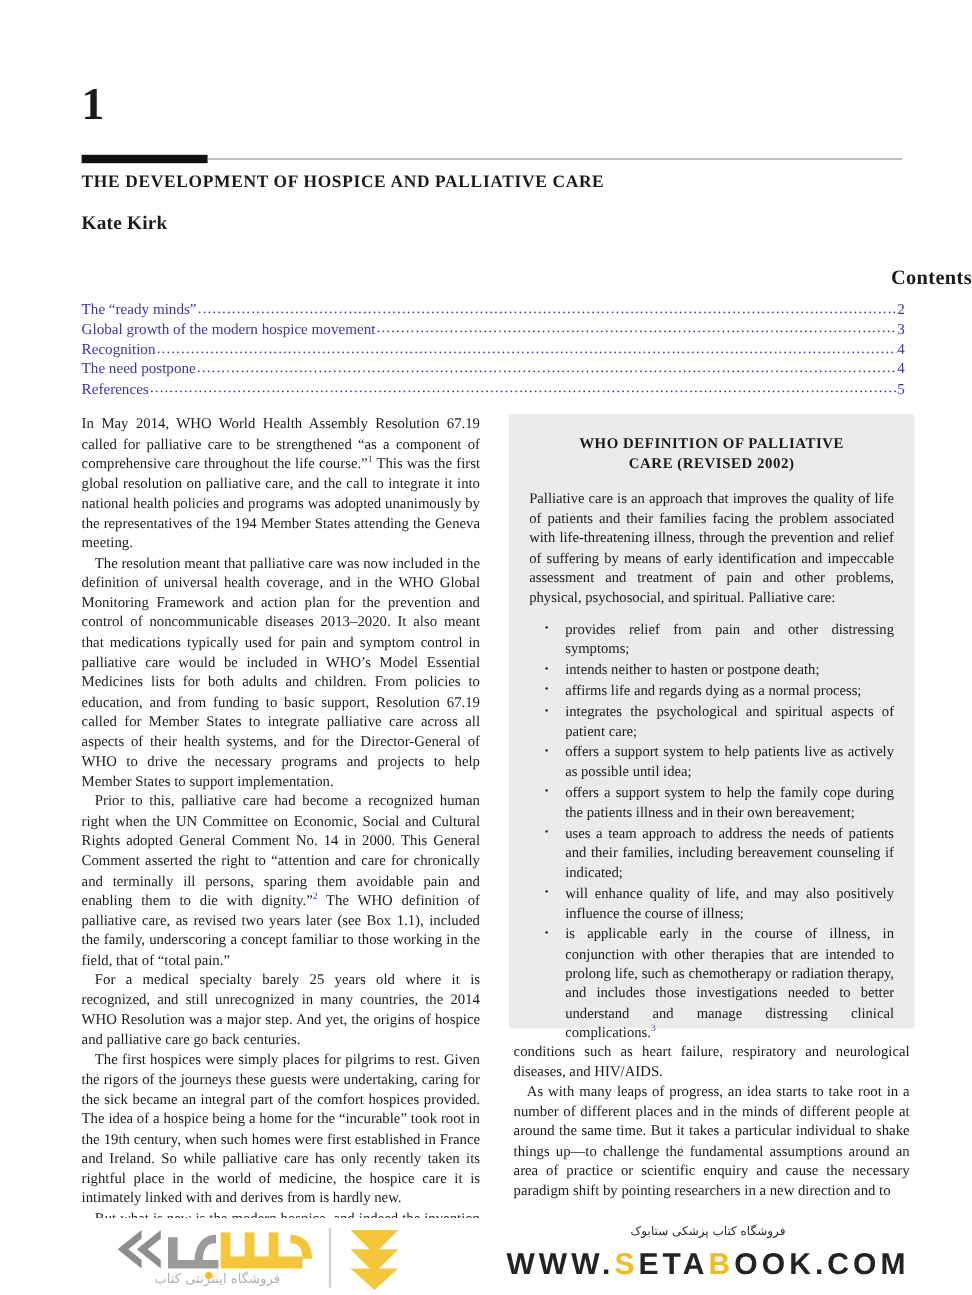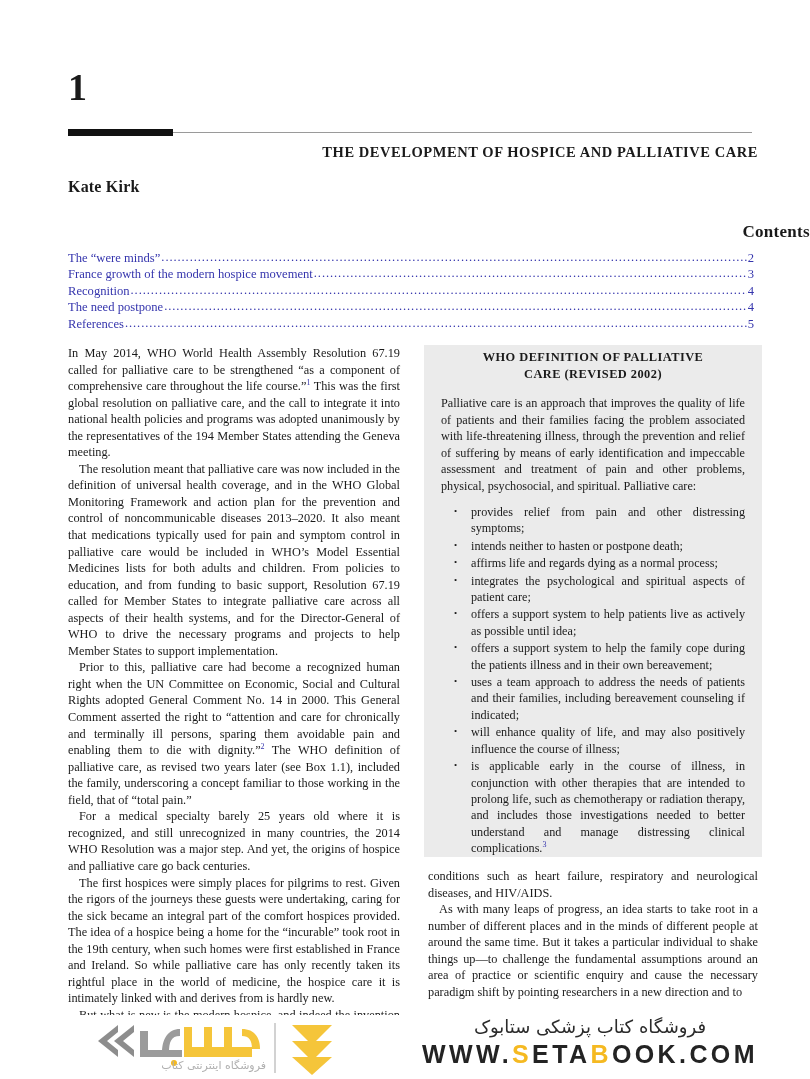--- a/index.html
+++ b/index.html
@@ -60,21 +60,20 @@
 
   .chapter-title {
     position: absolute;
     left: 68px;
     top: 143px;
     width: 690px;
     font-size: 14.5px;
     font-weight: bold;
     letter-spacing: 0.55px;
     line-height: 1.25;
-    text-align: right;
   }
 
   .author {
     position: absolute;
     left: 68px;
     top: 178px;
     font-size: 16px;
     font-weight: bold;
     letter-spacing: 0.2px;
   }
@@ -151,21 +150,21 @@
 
   
   .who-box {
     position: absolute;
     left: 424px;
     top: 345px;
     width: 338px;
     height: 512px;
     background: #ebebeb;
     box-sizing: border-box;
-    padding: 4px 17px 10px 17px;
+    padding: 16px 17px 10px 17px;
   }
   .who-title {
     text-align: center;
     font-size: 12.4px;
     font-weight: bold;
     letter-spacing: 0.45px;
     line-height: 17px;
     margin-bottom: 12px;
   }
   .who-intro {
@@ -212,21 +211,21 @@
     height: 58px;
   }
   .brand-block {
     position: absolute;
     right: 20px;
     top: 2px;
     width: 400px;
     text-align: center;
   }
   .brand-fa {
-    font-size: 18px;
+    font-size: 10px;
     color: #2b2b2b;
     direction: rtl;
     letter-spacing: 0;
     font-family: "DejaVu Sans", sans-serif;
     line-height: 20px;
   }
   .brand-url {
     margin-top: 3px;
     font-size: 25px;
     font-weight: bold;
@@ -248,26 +247,26 @@
     <div class="rule-thin"></div>
   </div>
 
   <div class="chapter-title">THE DEVELOPMENT OF HOSPICE AND PALLIATIVE CARE</div>
   <div class="author">Kate Kirk</div>
 
   <div class="contents-title">Contents</div>
 
   <div class="toc">
     <div class="toc-row">
-      <span class="toc-label">The “were minds”</span>
+      <span class="toc-label">The “ready minds”</span>
       <span class="toc-dots">................................................................................................................................................................................................</span>
       <span class="toc-page">2</span>
     </div>
     <div class="toc-row">
-      <span class="toc-label">France growth of the modern hospice movement</span>
+      <span class="toc-label">Global growth of the modern hospice movement</span>
       <span class="toc-dots">................................................................................................................................................................................................</span>
       <span class="toc-page">3</span>
     </div>
     <div class="toc-row">
       <span class="toc-label">Recognition</span>
       <span class="toc-dots">................................................................................................................................................................................................</span>
       <span class="toc-page">4</span>
     </div>
     <div class="toc-row">
       <span class="toc-label">The need postpone</span>
@@ -334,21 +333,21 @@
       <path d="M168 8 L176 8 L176 34 L168 34 Z" fill="#f5c53a"></path>
       <path d="M128 28 L196 28 L196 38 L128 38 Z" fill="#f5c53a"></path>
       <path d="M186 10 C198 10 204 18 204 30 L196 30 C196 21 193 17 186 17 Z" fill="#f5c53a"></path>
 
       <rect x="218" y="4" width="2" height="50" fill="#d2d2d2"></rect>
 
       <path d="M236 6 L276 6 L256 26 Z" fill="#f5c53a"></path>
       <path d="M236 22 L276 22 L256 42 Z" fill="#f5c53a"></path>
       <path d="M236 38 L276 38 L256 56 Z" fill="#f5c53a"></path>
     </svg>
-    <div style="position:absolute; left:40px; top:40px; width:170px; text-align:right; direction:rtl; font-family:'DejaVu Sans',sans-serif; font-size:11px; color:#b0b0b0;">فروشگاه اینترنتی کتاب</div>
+    <div style="position:absolute; left:40px; top:40px; width:170px; text-align:center; direction:rtl; font-family:'DejaVu Sans',sans-serif; font-size:11px; color:#b0b0b0;">فروشگاه اینترنتی کتاب</div>
   </div>
 
   <div class="brand-block">
     <div class="brand-fa">فروشگاه کتاب پزشکی ستابوک</div>
     <div class="brand-url"><span>WWW.</span><span class="hl">S</span><span>ETA</span><span class="hl">B</span><span>OOK.COM</span></div>
   </div>
 
 </div>
 
 </body></html>

